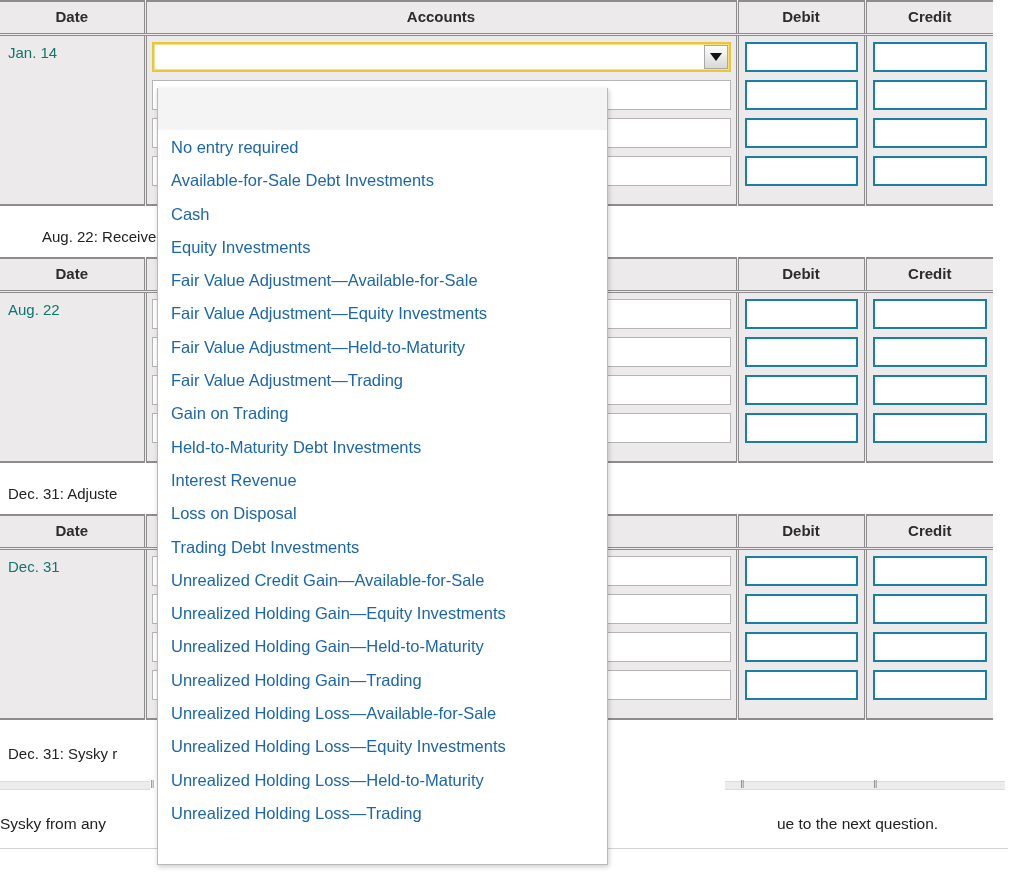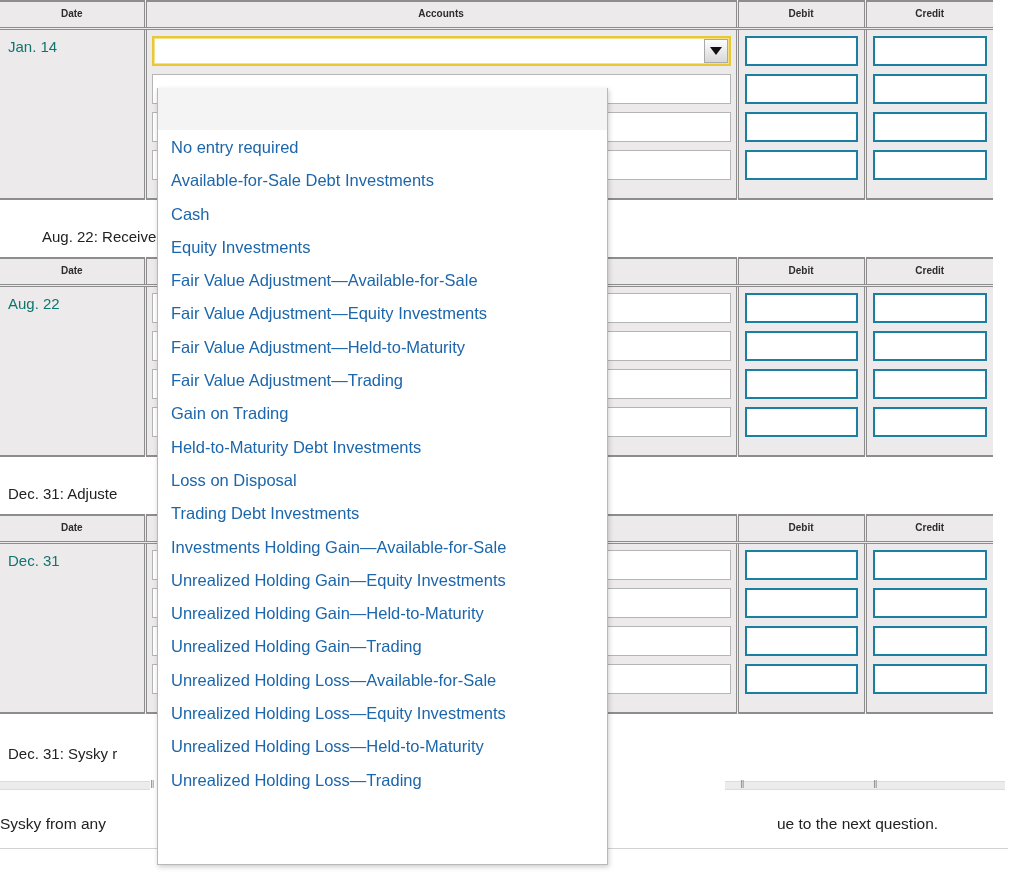--- a/index.html
+++ b/index.html
@@ -32,21 +32,21 @@
   .col-accts  { width: 592px; }
   .col-debit  { width: 128px; }
   .col-credit { width: 128px; }
 
   .journal-table th {
     background: #eceaea;
     border-top: 2px solid #8d8d8d;
     border-bottom: 3px double #8d8d8d;
     border-left: 3px double #8d8d8d;
     border-right: 0;
-    font-size: 10px;
+    font-size: 15px;
     font-weight: bold;
     color: #2c2c2c;
     padding: 6px 0 8px 0;
     text-align: center;
     height: 26px;
     box-sizing: border-box;
   }
   .journal-table th.first-col {
     border-left: 0;
   }
@@ -398,23 +398,24 @@
       <li class="dd-item">No entry required</li>
       <li class="dd-item">Available-for-Sale Debt Investments</li>
       <li class="dd-item">Cash</li>
       <li class="dd-item">Equity Investments</li>
       <li class="dd-item">Fair Value Adjustment—Available-for-Sale</li>
       <li class="dd-item">Fair Value Adjustment—Equity Investments</li>
       <li class="dd-item">Fair Value Adjustment—Held-to-Maturity</li>
       <li class="dd-item">Fair Value Adjustment—Trading</li>
       <li class="dd-item">Gain on Trading</li>
       <li class="dd-item">Held-to-Maturity Debt Investments</li>
+      <li class="dd-item">Interest Revenue</li>
       <li class="dd-item">Loss on Disposal</li>
       <li class="dd-item">Trading Debt Investments</li>
-      <li class="dd-item">Investments Holding Gain—Available-for-Sale</li>
+      <li class="dd-item">Unrealized Credit Gain—Available-for-Sale</li>
       <li class="dd-item">Unrealized Holding Gain—Equity Investments</li>
       <li class="dd-item">Unrealized Holding Gain—Held-to-Maturity</li>
       <li class="dd-item">Unrealized Holding Gain—Trading</li>
       <li class="dd-item">Unrealized Holding Loss—Available-for-Sale</li>
       <li class="dd-item">Unrealized Holding Loss—Equity Investments</li>
       <li class="dd-item">Unrealized Holding Loss—Held-to-Maturity</li>
       <li class="dd-item">Unrealized Holding Loss—Trading</li>
     </ul>
 </div>
 

